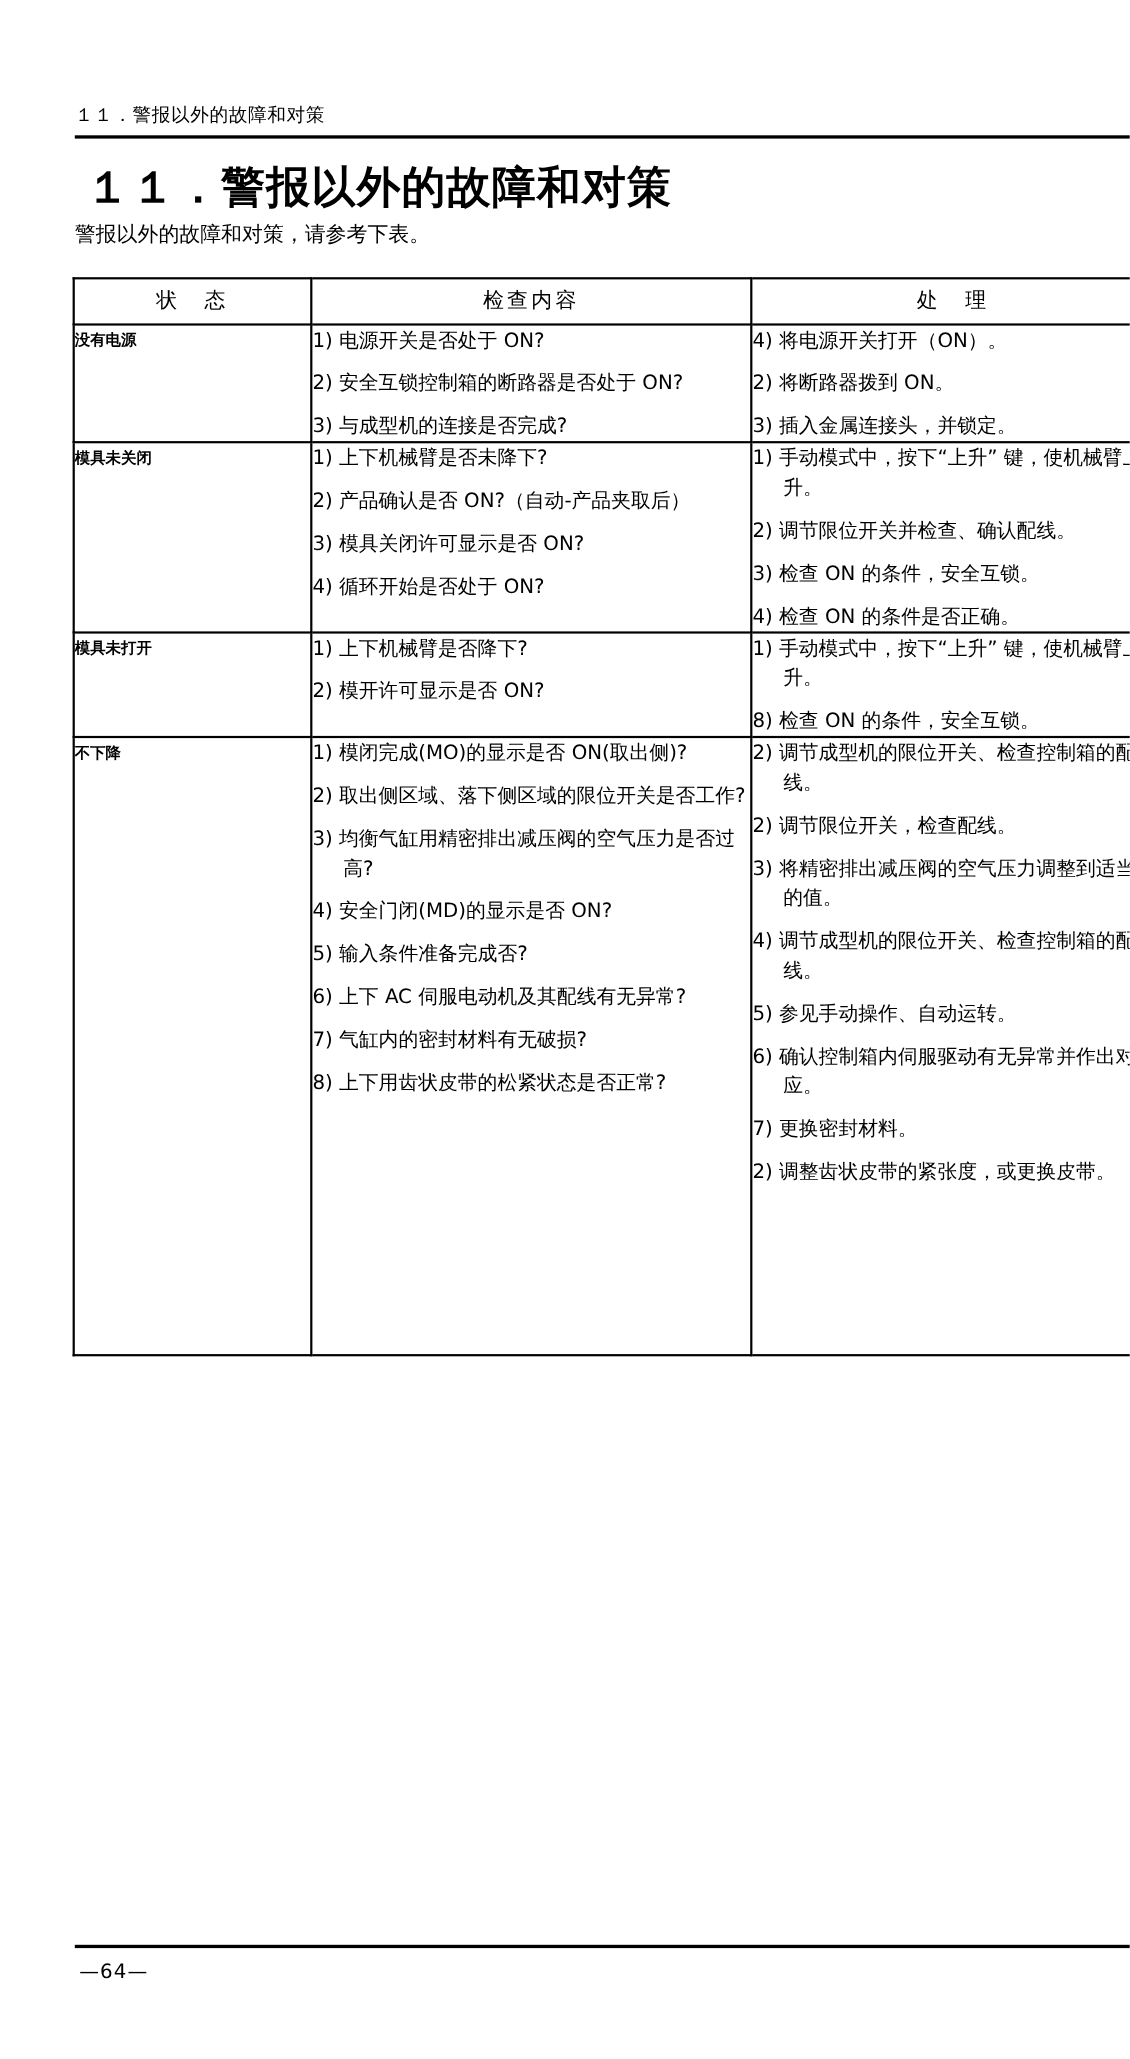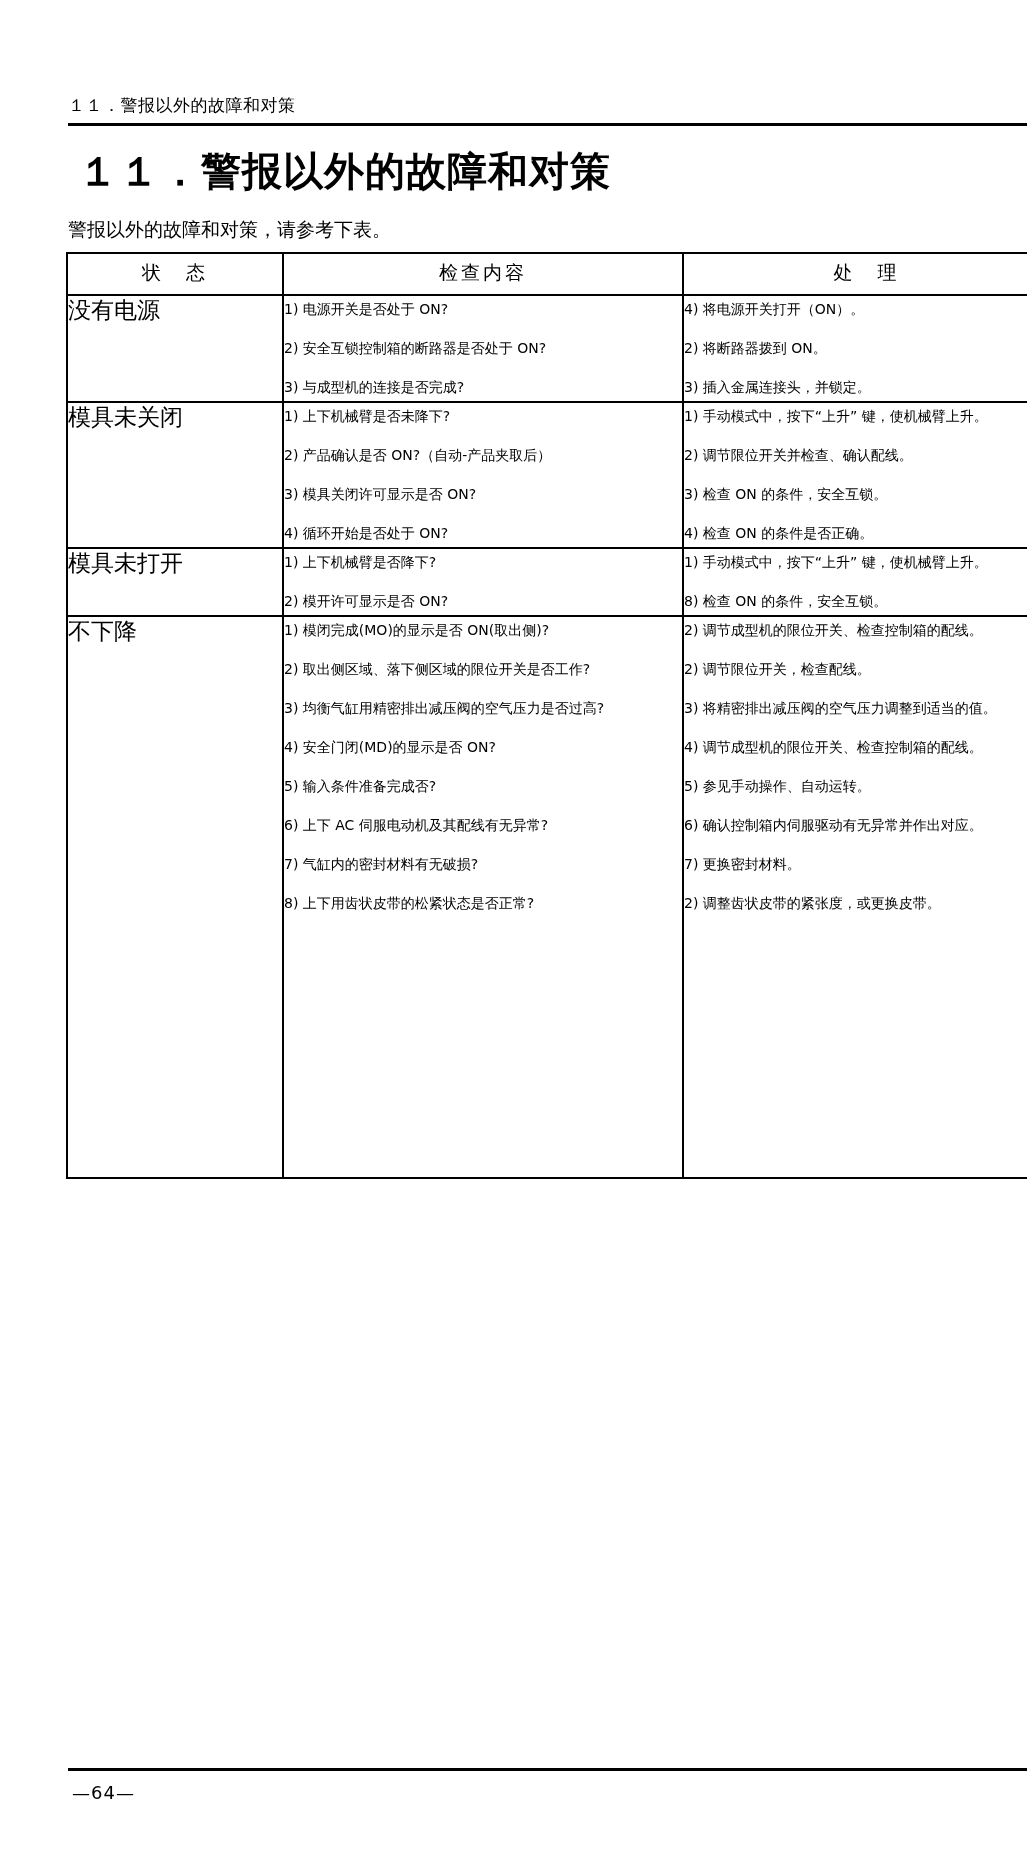--- a/index.html
+++ b/index.html
@@ -52,21 +52,21 @@
     font-size: 40px;
     line-height: 52px;
     font-weight: bold;
     letter-spacing: 1px;
     font-family: "DejaVu Serif", "Liberation Serif", serif;
   }
   
   .intro {
     position: absolute;
     left: 24px;
-    top: 216px;
+    top: 200px;
     font-size: 19px;
     line-height: 26px;
   }
   
   .tbl-wrap {
     position: absolute;
     left: 22px;
     top: 252px;
     width: 983px;
   }
@@ -86,33 +86,34 @@
     font-size: 19px;
     padding: 6px 0 8px 0;
     letter-spacing: 3px;
   }
   .col-state { width: 216px; }
   .col-check { width: 400px; }
   .col-act   { width: 367px; }
 
   .cell-state {
     padding: 14px 0 14px 14px;
-    font-size: 23px;
+    font-size: 14px;
     line-height: 28px;
+    font-weight: bold;
   }
   .cell-list {
     padding: 12px 10px 14px 10px;
   }
   .cell-list ol {
     margin: 0;
     padding: 0;
     list-style: none;
   }
   .cell-list li {
-    font-size: 14px;
+    font-size: 18px;
     line-height: 27px;
     margin-bottom: 12px;
     padding-left: 28px;
     text-indent: -28px;
   }
   .cell-list li:last-child { margin-bottom: 0; }
   
   .footer-rule {
     position: absolute;
     left: 24px;

